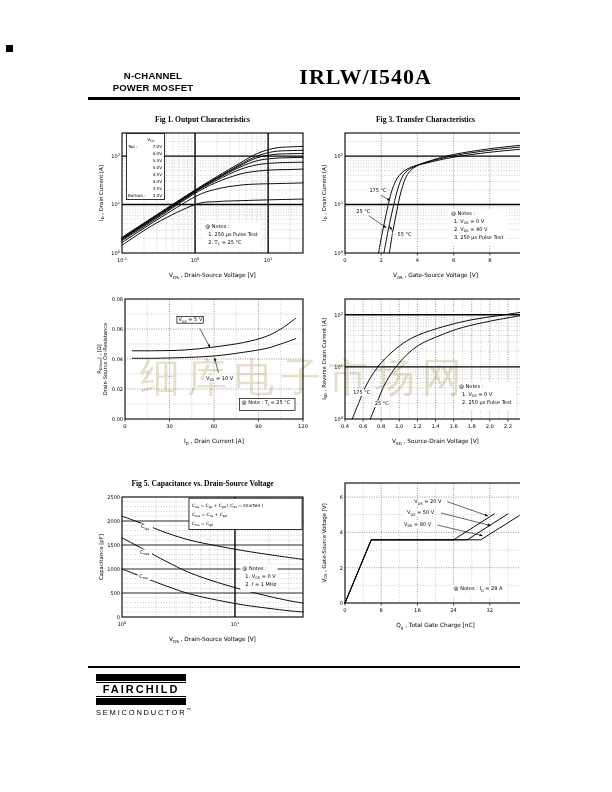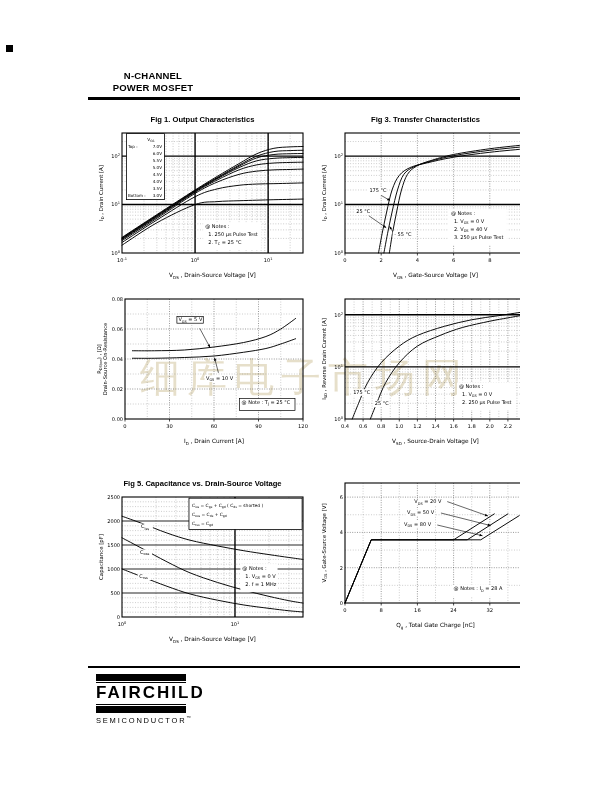--- a/index.html
+++ b/index.html
@@ -8,43 +8,44 @@
   .corner-mark{position:absolute;left:6px;top:45px;width:7px;height:7px;background:#000;}
   .hdr-left{position:absolute;left:97px;top:70px;width:112px;text-align:center;
             font-weight:bold;font-size:9.5px;line-height:11.5px;letter-spacing:0.2px;}
   .hdr-part{position:absolute;right:88px;top:64px;font-family:"Liberation Serif",serif;
             font-weight:bold;font-size:22px;letter-spacing:1px;}
   .hdr-rule{position:absolute;left:88px;top:97px;width:436px;height:3px;background:#000;}
   .watermark{position:absolute;left:140px;top:350px;font-size:40px;color:#cfc096;opacity:0.5;
              letter-spacing:7px;white-space:nowrap;font-family:"DejaVu Sans",sans-serif;}
   .fig{position:absolute;width:215px;}
   .fig-title{text-align:center;font-weight:bold;font-size:7.6px;height:13px;padding-top:1px;
-             font-family:Liberation Sans, sans-serif;}
+             font-family:Liberation Serif, serif;}
   .fig svg{display:block;font-family:"DejaVu Sans",sans-serif;}
   .f1{left:95px;top:114px;}  .f2{left:318px;top:114px;}
   .f3{left:95px;top:294px;}  .f4{left:318px;top:294px;}
   .f5{left:95px;top:478px;}  .f6{left:318px;top:478px;}
   .ftr-rule{position:absolute;left:88px;top:666px;width:436px;height:2px;background:#000;}
   .logo{position:absolute;left:96px;top:674px;width:90px;}
   .logo .bar{height:7px;background:#000;margin-bottom:1px;}
   .logo .brand{border-top:1.5px solid #000;border-bottom:1.5px solid #000;font-weight:bold;
-               font-size:17px;letter-spacing:2px;text-align:center;padding:0 0 1px 0;margin-bottom:1px;}
+               font-size:11px;letter-spacing:2px;text-align:center;padding:0 0 1px 0;margin-bottom:1px;}
   .logo .division{font-size:7.5px;letter-spacing:1.8px;margin-top:2px;}
   .logo .tm{font-size:4.5px;vertical-align:super;letter-spacing:0;}
 </style>
 </head>
 <body>
 
 <div id="page">
   <div class="corner-mark"></div>
 
   <div class="hdr-left">
     <div>N-CHANNEL</div>
     <div>POWER MOSFET</div>
   </div>
+  <div class="hdr-part">IRLW/I540A</div>
   <div class="hdr-rule"></div>
 
   <div class="watermark">细库电子市场网</div>
 
   <div class="fig f1">
     <div class="fig-title">Fig 1.  Output Characteristics</div>
     <svg viewBox="0 0 215 152" width="215" height="152">
         <line x1="48.99586681974794" y1="5" x2="48.99586681974794" y2="125" stroke="#858585" stroke-width="0.45" stroke-dasharray="0.9,1.7"></line>
         <line x1="61.8626240801572" y1="5" x2="61.8626240801572" y2="125" stroke="#858585" stroke-width="0.45" stroke-dasharray="0.9,1.7"></line>
         <line x1="70.99173363949586" y1="5" x2="70.99173363949586" y2="125" stroke="#858585" stroke-width="0.45" stroke-dasharray="0.9,1.7"></line>

